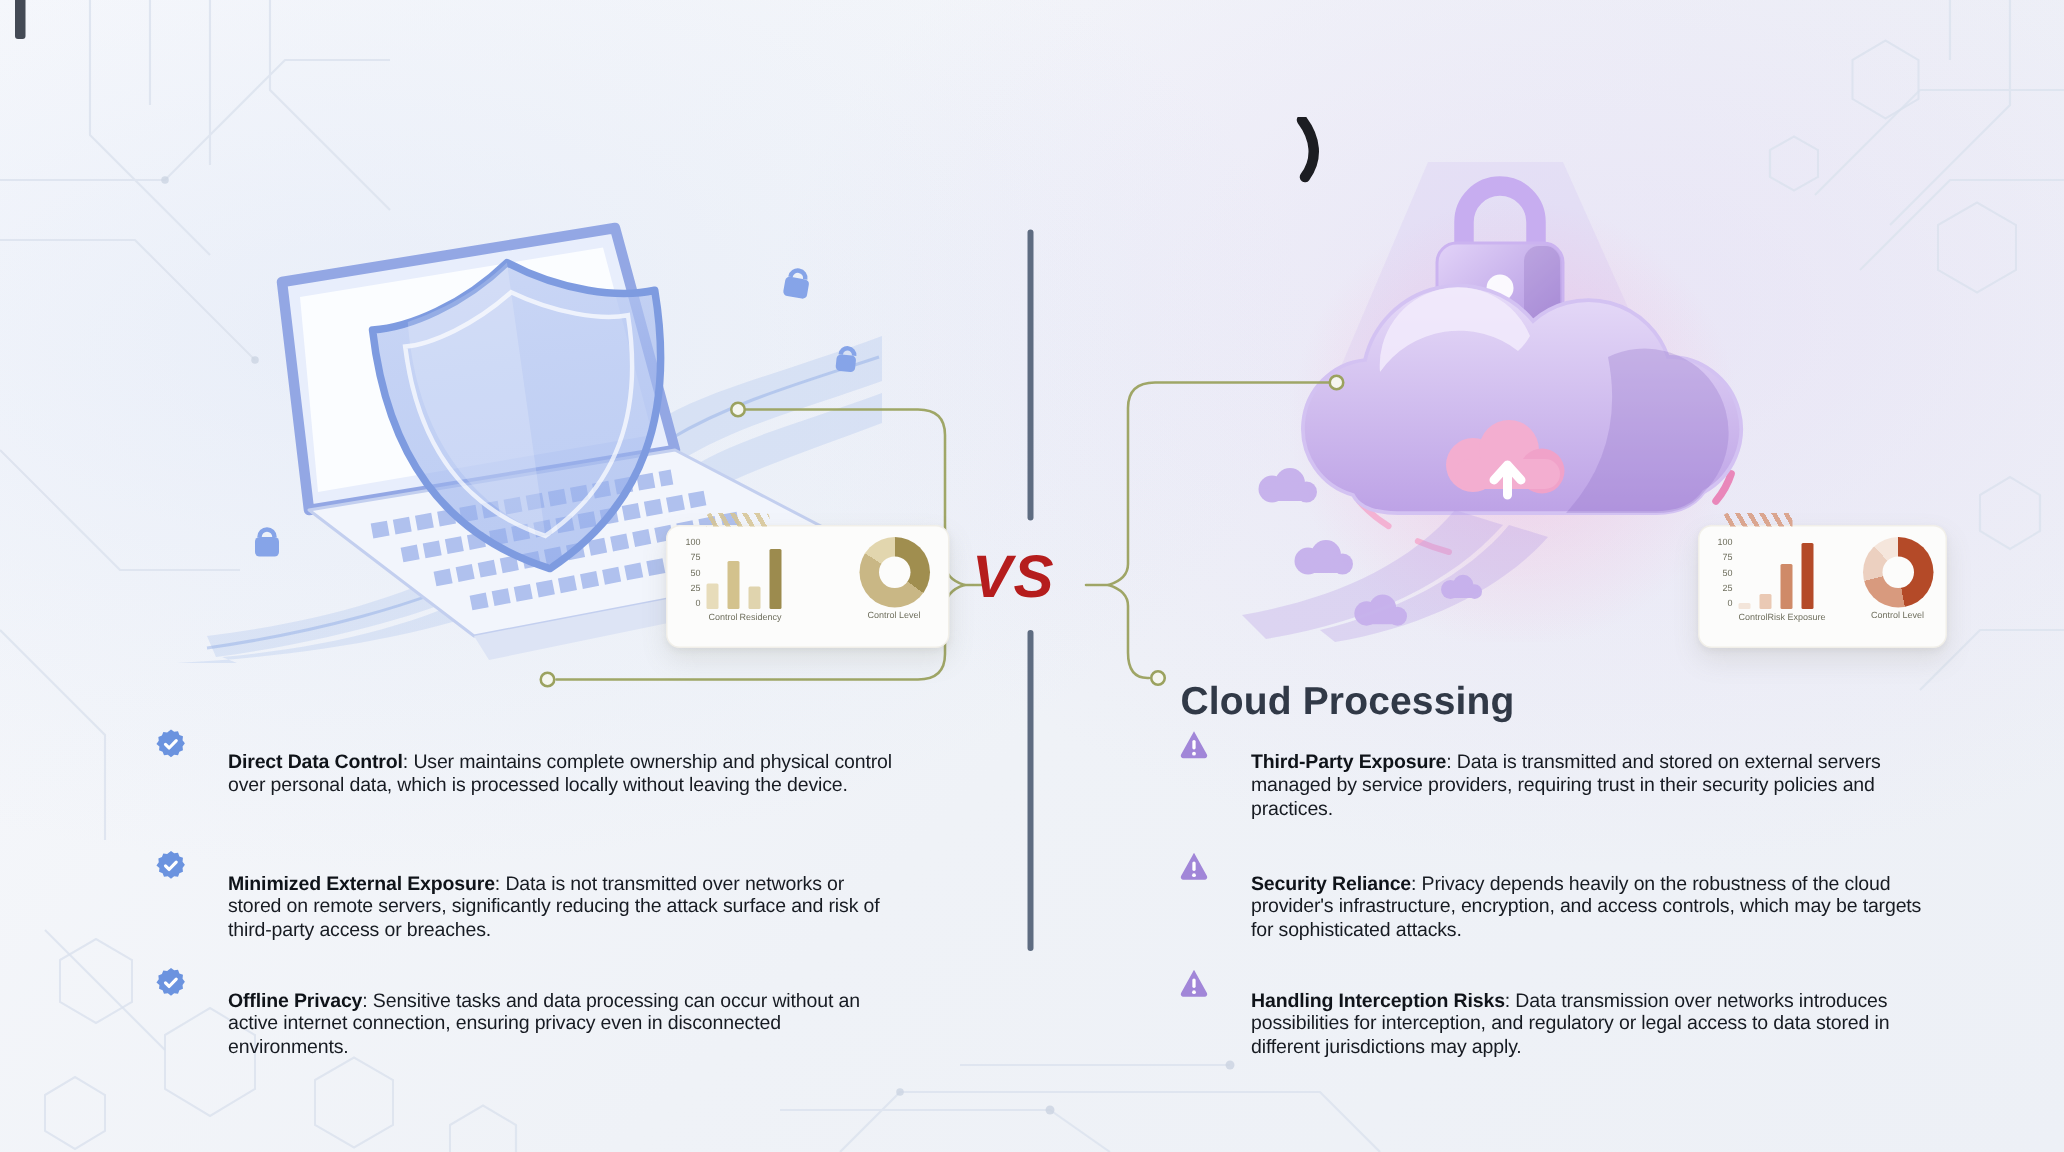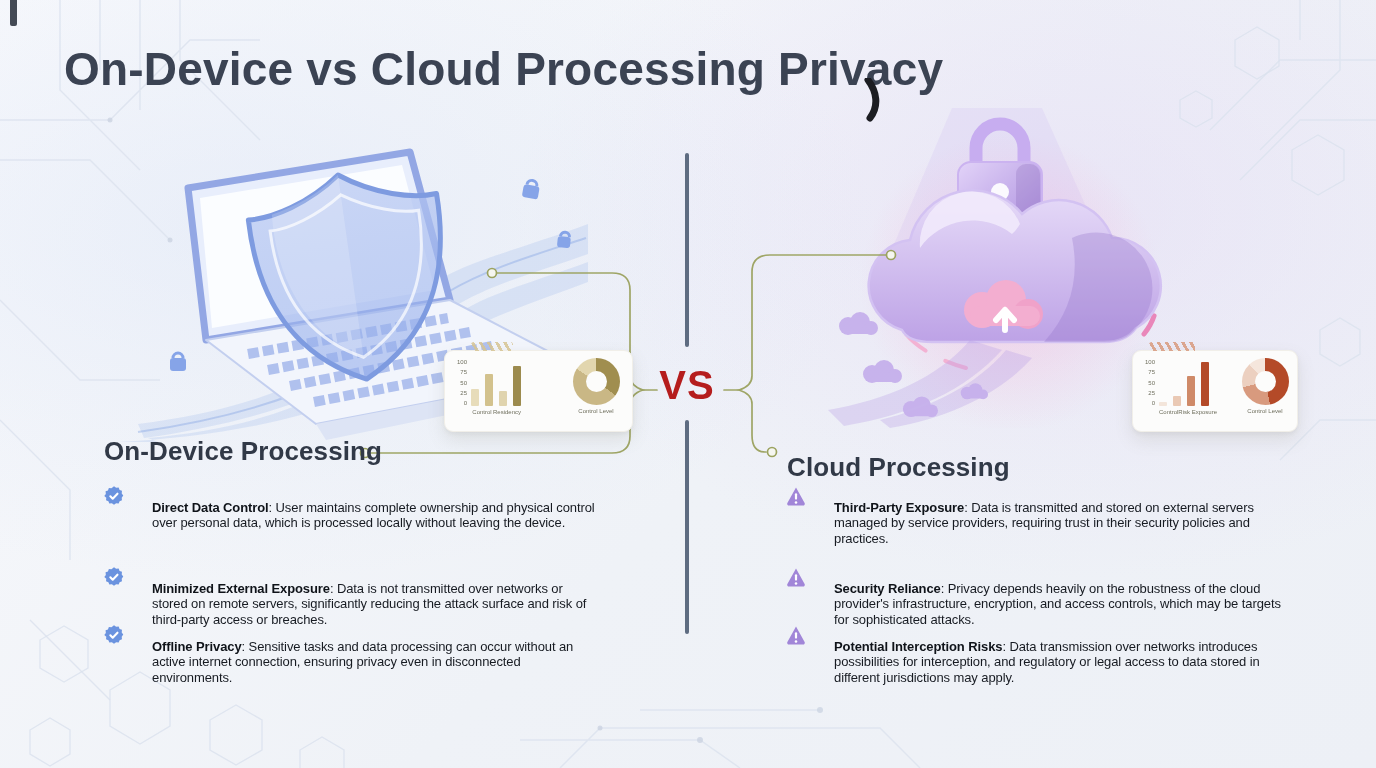--- a/index.html
+++ b/index.html
@@ -19,37 +19,37 @@
   .corner-mark{position:absolute;left:10px;top:0;width:7px;height:26px;background:#343b47;border-radius:0 0 2px 2px;opacity:.92;}
 
   .illus{position:absolute;pointer-events:none;}
   .illus-left{left:118px;top:132px;}
   .illus-right{left:810px;top:78px;}
 
   .divider{position:absolute;left:685px;width:4px;background:#5e6c81;border-radius:2px;}
   .divider.top{top:153px;height:194px;}
   .divider.bottom{top:420px;height:214px;}
   .vs-label{
-    position:absolute;left:648px;top:365px;width:78px;text-align:center;
-    font-size:40px;font-weight:800;color:#b51d1d;letter-spacing:1px;line-height:1;
+    position:absolute;left:648px;top:365px;width:78px;text-align:left;
+    font-size:40px;font-weight:800;color:#b51d1d;letter-spacing:1px;line-height:1;font-style:italic;
   }
   .connectors{position:absolute;inset:0;pointer-events:none;}
 
   .col-head{position:absolute;margin:0;font-size:26px;font-weight:600;color:#313947;letter-spacing:.1px;}
   .col-head.left{left:104px;top:436px;}
   .col-head.right{left:787px;top:452px;}
 
   .item{position:absolute;display:flex;gap:11px;align-items:flex-start;}
   .item .bullet-icon{flex:0 0 22px;width:22px;height:22px;margin-top:1px;}
   .item p{margin:16px;font-size:13px;line-height:1.185;color:#171b22;letter-spacing:-.1px;}
   .item b{font-weight:700;color:#0f1319;}
   .item.l{left:103px;width:512px;}
   .item.r{left:785px;width:512px;}
   .item .txt{width:482px;}
-  .item.i1{top:484px;} .item.i2{top:565px;justify-content:center;} .item.i3{top:623px;}
+  .item.i1{top:484px;} .item.i2{top:565px;justify-content:center;} .item.i3{top:643px;}
 
   .mini-card{
     position:absolute;height:80px;background:#fcfcfb;border-radius:9px;
     border:1px solid #f1efe9;
     box-shadow:0 8px 18px rgba(110,110,90,.14), 0 2px 4px rgba(110,110,90,.08);
   }
   .mini-card.left-card{left:444px;top:350px;width:187px;}
   .mini-card.right-card{left:1132px;top:350px;width:164px;}
   .card-tab{position:absolute;top:-9px;left:26px;width:42px;height:9px;border-radius:3px 3px 0 0;opacity:.85;}
   .left-card .card-tab{background:repeating-linear-gradient(60deg,transparent 0 4px,#d6c493 4px 7px);}
@@ -96,21 +96,20 @@
       <circle cx="700" cy="740" r="3"></circle>
         <circle cx="820" cy="710" r="3"></circle>
         <circle cx="600" cy="728" r="2.5"></circle>
       <circle cx="110" cy="120" r="2.5"></circle>
         <circle cx="170" cy="240" r="2.5"></circle>
     </g>
   </svg>
 
   <div class="corner-mark"></div>
 
-  <h1 class="page-title">On-Device vs Cloud Processing Privacy</h1>
 
   <svg class="illus illus-left" width="470" height="310" viewBox="0 0 470 310">
     <defs>
       <linearGradient id="shieldG" x1="0" y1="0" x2="0" y2="1">
         <stop offset="0" stop-color="#b9c9f2" stop-opacity=".75"></stop>
         <stop offset="1" stop-color="#8da8ea" stop-opacity=".55"></stop>
       </linearGradient>
     </defs>
 
     <g fill="rgba(150,180,235,.24)">
@@ -314,21 +313,20 @@
             <span>Risk Exposure</span>
           </div>
       </div>
     </div>
     <div class="donut-wrap">
       <div class="donut" style="background: conic-gradient(rgb(180, 74, 40) 0deg, rgb(180, 74, 40) 169.2deg, rgb(216, 154, 126) 169.2deg, rgb(216, 154, 126) 255.6deg, rgb(236, 208, 192) 255.6deg, rgb(236, 208, 192) 316.8deg, rgb(245, 230, 220) 316.8deg, rgb(245, 230, 220) 360deg);"></div>
       <div class="donut-label">Control Level</div>
     </div>
   </div>
 
-  <h2 class="col-head left">On-Device Processing</h2>
   <h2 class="col-head right">Cloud Processing</h2>
 
   <div class="item l i1">
     <svg class="bullet-icon" viewBox="0 0 24 24">
         <path d="M12 1.4l2.3 1.7 2.8-.3 1 2.6 2.6 1-.3 2.8 1.7 2.3-1.7 2.3.3 2.8-2.6 1-1 2.6-2.8-.3-2.3 1.7-2.3-1.7-2.8.3-1-2.6-2.6-1 .3-2.8L1.4 12l1.7-2.3-.3-2.8 2.6-1 1-2.6 2.8.3z" fill="#6b93df"></path>
         <path d="M8 12.3l2.6 2.6 5.2-5.4" stroke="#fff" stroke-width="2.3" fill="none" stroke-linecap="round" stroke-linejoin="round"></path>
       </svg>
     <p class="txt"><b>Direct Data Control</b><span>: User maintains complete ownership and physical control over personal data, which is processed locally without leaving the device.</span></p>
   </div>
   <div class="item l i2">
@@ -361,16 +359,16 @@
         <circle cx="12" cy="19" r="1.4" fill="#fff"></circle>
       </svg>
     <p class="txt"><b>Security Reliance</b><span>: Privacy depends heavily on the robustness of the cloud provider's infrastructure, encryption, and access controls, which may be targets for sophisticated attacks.</span></p>
   </div>
   <div class="item r i3">
     <svg class="bullet-icon" viewBox="0 0 24 24">
         <path d="M12 2.8 L21.4 19.6 a1.9 1.9 0 0 1 -1.7 2.8 H4.3 a1.9 1.9 0 0 1 -1.7 -2.8 Z" fill="#a186d8"></path>
         <rect x="10.8" y="9" width="2.4" height="7" rx="1.2" fill="#fff"></rect>
         <circle cx="12" cy="19" r="1.4" fill="#fff"></circle>
       </svg>
-    <p class="txt"><b>Potential Interception Risks</b><span>: Data transmission over networks introduces possibilities for interception, and regulatory or legal access to data stored in different jurisdictions may apply.</span></p>
+    <p class="txt"><b>Handling Interception Risks</b><span>: Data transmission over networks introduces possibilities for interception, and regulatory or legal access to data stored in different jurisdictions may apply.</span></p>
   </div>
 
 </div>
 
 </body></html>

